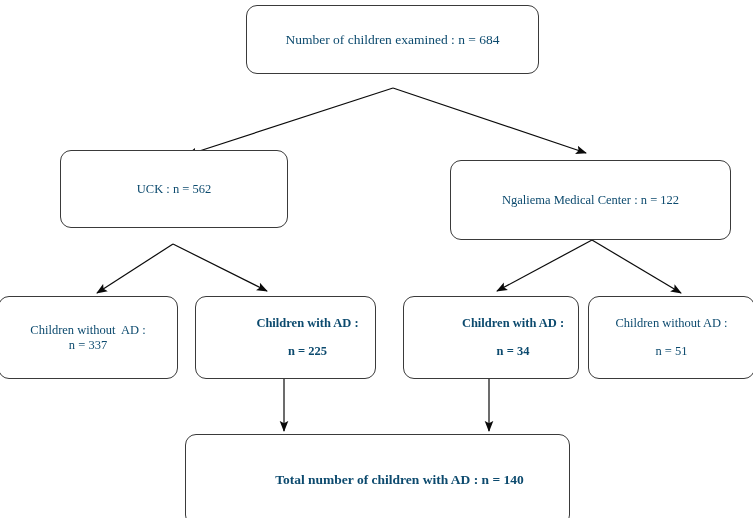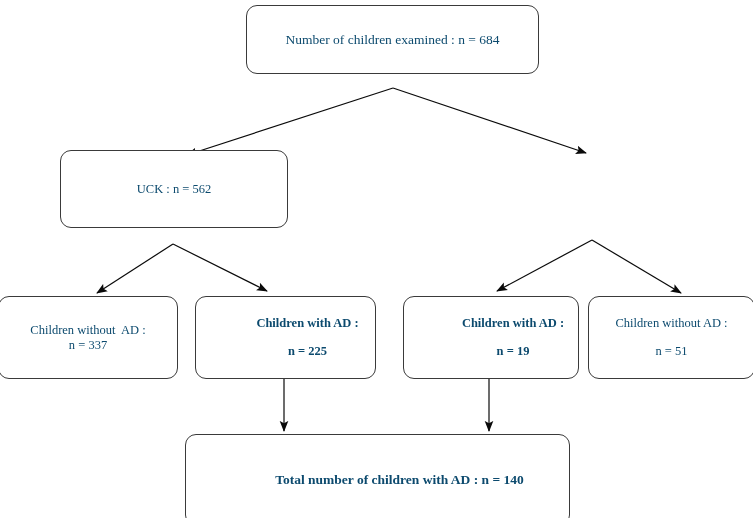--- a/index.html
+++ b/index.html
@@ -127,34 +127,37 @@
   </svg>
 
   <div class="node n-root">
     <span class="line">Number of children examined : n = 684</span>
   </div>
 
   <div class="node n-uck">
     <span class="line">UCK : n = 562</span>
   </div>
 
+  <div class="node n-ngaliema">
+    <span class="line">Ngaliema Medical Center : n = 122</span>
+  </div>
 
   <div class="node n-r3 n-no-ad-uck gap-tight">
     <span class="line">Children without  AD :</span>
     <span class="line">n = 337</span>
   </div>
 
   <div class="node n-r3 n-ad-uck gap-wide bold">
     <span class="line">Children with AD :</span>
     <span class="line">n = 225</span>
   </div>
 
   <div class="node n-r3 n-ad-ngal gap-wide bold">
     <span class="line">Children with AD :</span>
-    <span class="line">n = 19</span>
+    <span class="line">n = 34</span>
   </div>
 
   <div class="node n-r3 n-no-ad-ngal gap-wide">
     <span class="line">Children without AD :</span>
     <span class="line">n = 51</span>
   </div>
 
   <div class="node n-total bold">
     <span class="line">Total number of children with AD : n = 140</span>
   </div>

